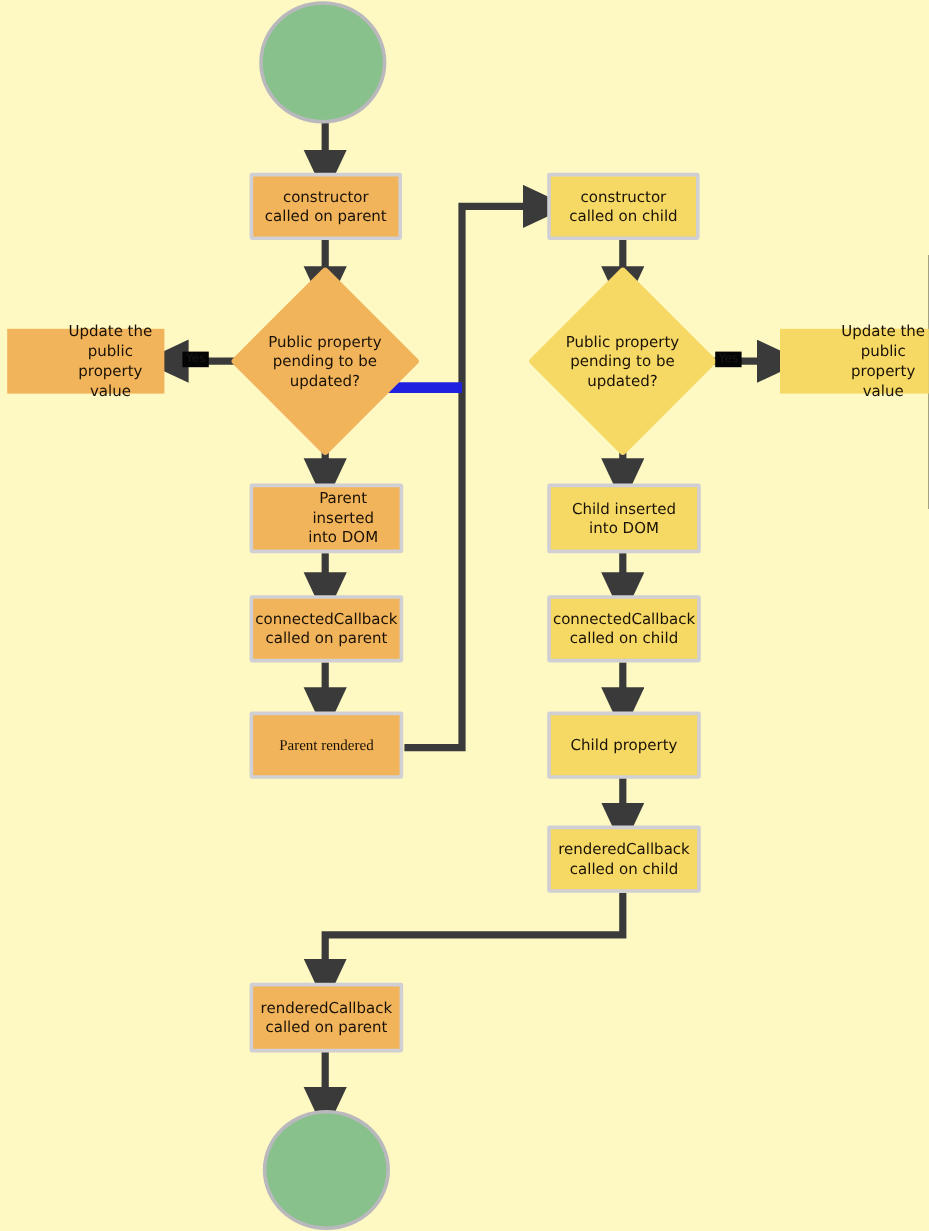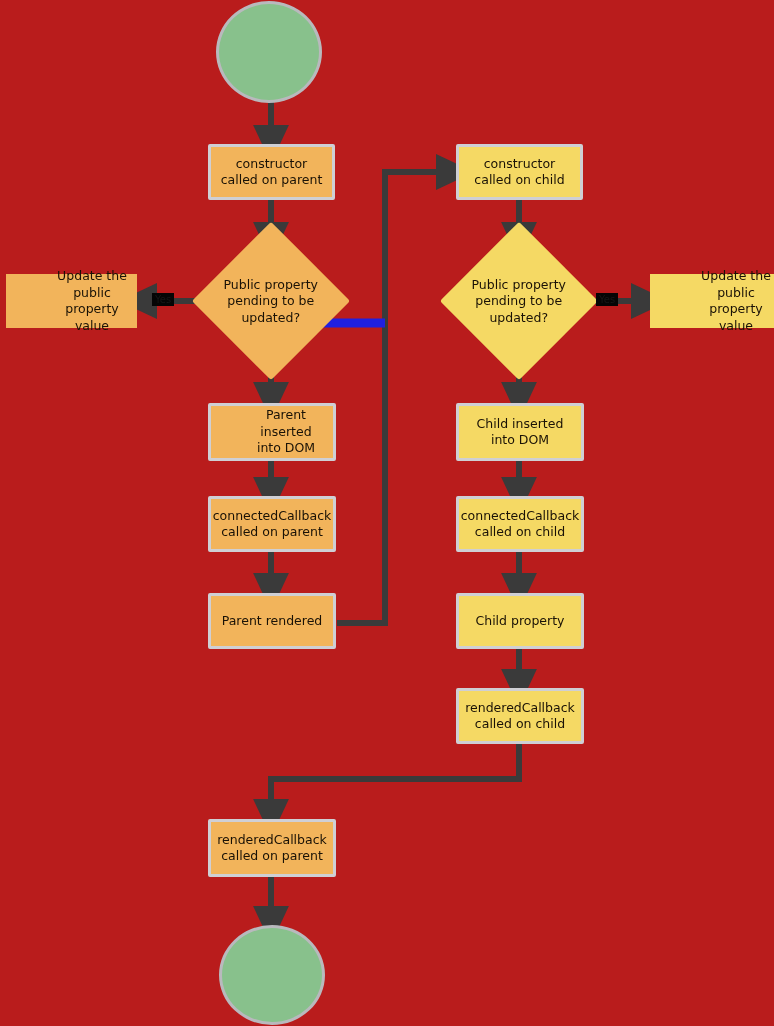--- a/index.html
+++ b/index.html
@@ -1,18 +1,18 @@
 <!DOCTYPE html>
 <html><head>
 <meta charset="utf-8">
 <style>
   html,body{margin:0;padding:0;background:#000;}
   body{width:774px;height:1026px;overflow:hidden;
        font-family:"DejaVu Sans","Liberation Sans",sans-serif;}
-  #stage{position:relative;width:774px;height:1026px;background:#b91c1c;}
+  #stage{position:relative;width:774px;height:1026px;background:#fef9c3;}
   svg#wires{position:absolute;left:0;top:0;width:774px;height:1026px;}
 
   .node{position:absolute;box-sizing:border-box;display:flex;align-items:center;
         justify-content:center;text-align:center;color:#1a1206;line-height:1.32;
         font-size:12.5px;}
   .box{border:3px solid #cfcfd4;border-radius:2px;padding:2px 4px;}
   .box.parent{background:#f2b45b;}
   .box.child{background:#f5d964;}
   .box.side{background:#f2b45b;border:none;border-radius:0;padding-left:45px;}
   .box.side.child{background:#f5d964;}
@@ -134,21 +134,21 @@
   <div class="node box parent" style="left:208px;top:496px;width:128px;height:56px;flex-direction:column;">
     <span>connectedCallback</span>
     <span>called on parent</span>
   </div>
 
   <div class="node box child" style="left:456px;top:496px;width:128px;height:56px;flex-direction:column;">
     <span>connectedCallback</span>
     <span>called on child</span>
   </div>
 
-  <div class="node box parent" style="left:208px;top:593px;width:128px;height:56px;">
+  <div class="node box parent" style="left:208px;top:593px;width:128px;height:56px;font-family:Liberation Serif, serif;">
     <span>Parent rendered</span>
   </div>
 
   <div class="node box child" style="left:456px;top:593px;width:128px;height:56px;">
     <span>Child property</span>
   </div>
 
   <div class="node box child" style="left:456px;top:688px;width:128px;height:56px;flex-direction:column;">
     <span>renderedCallback</span>
     <span>called on child</span>

